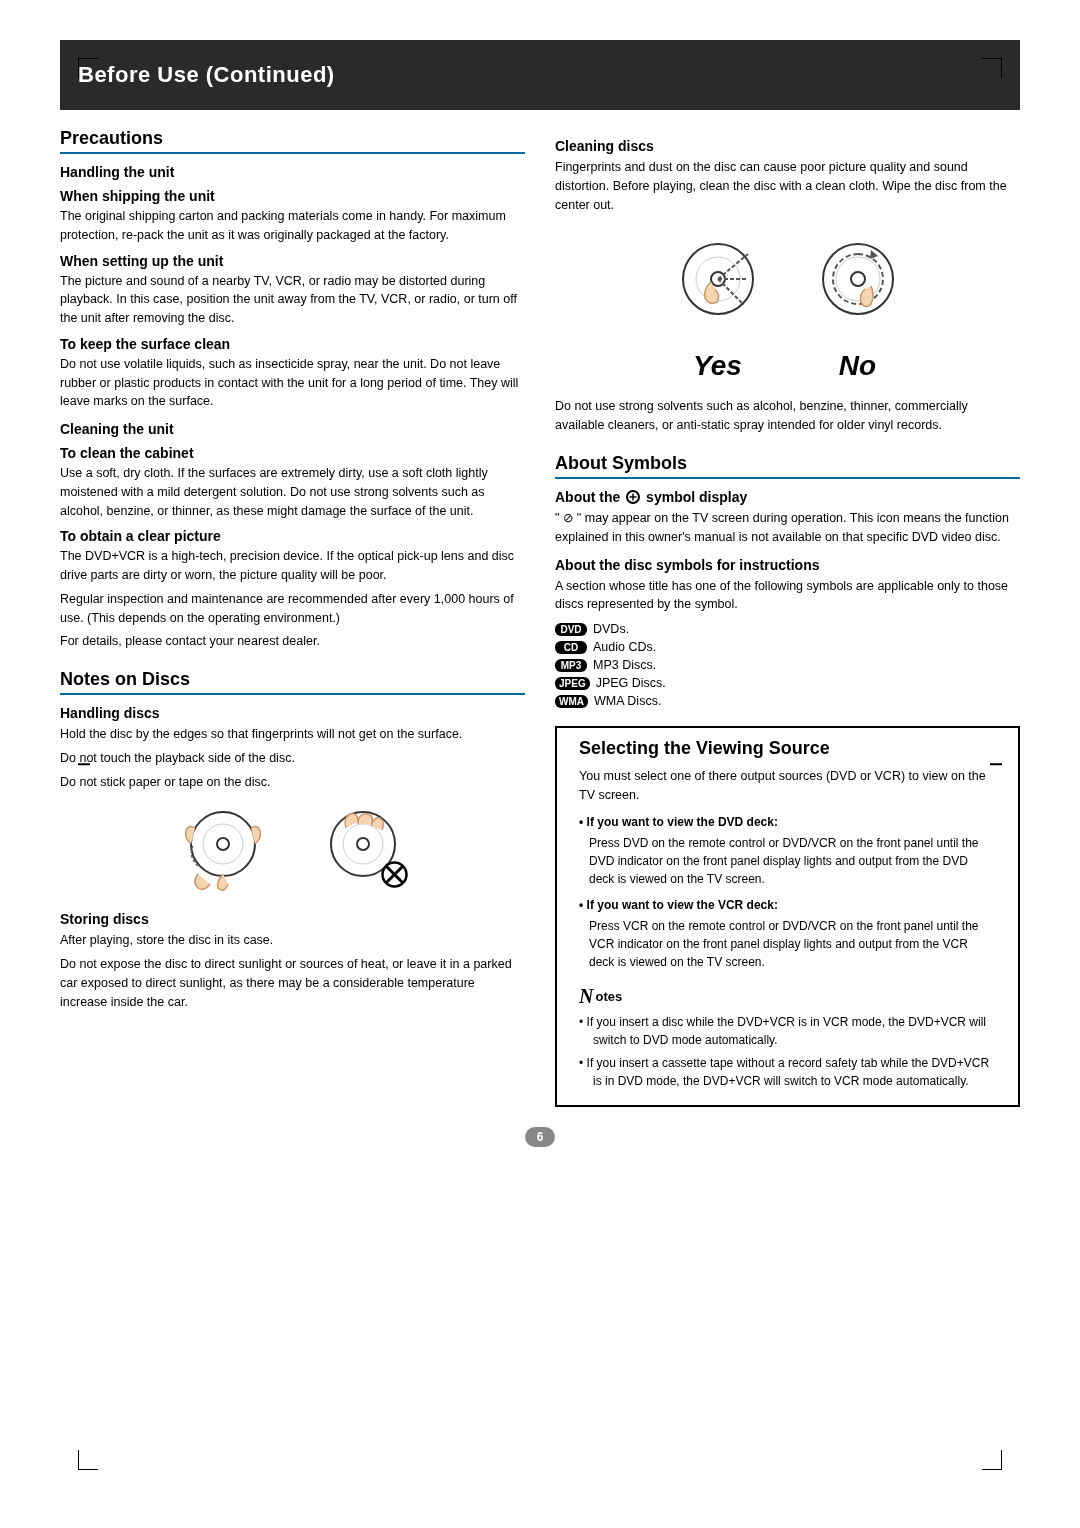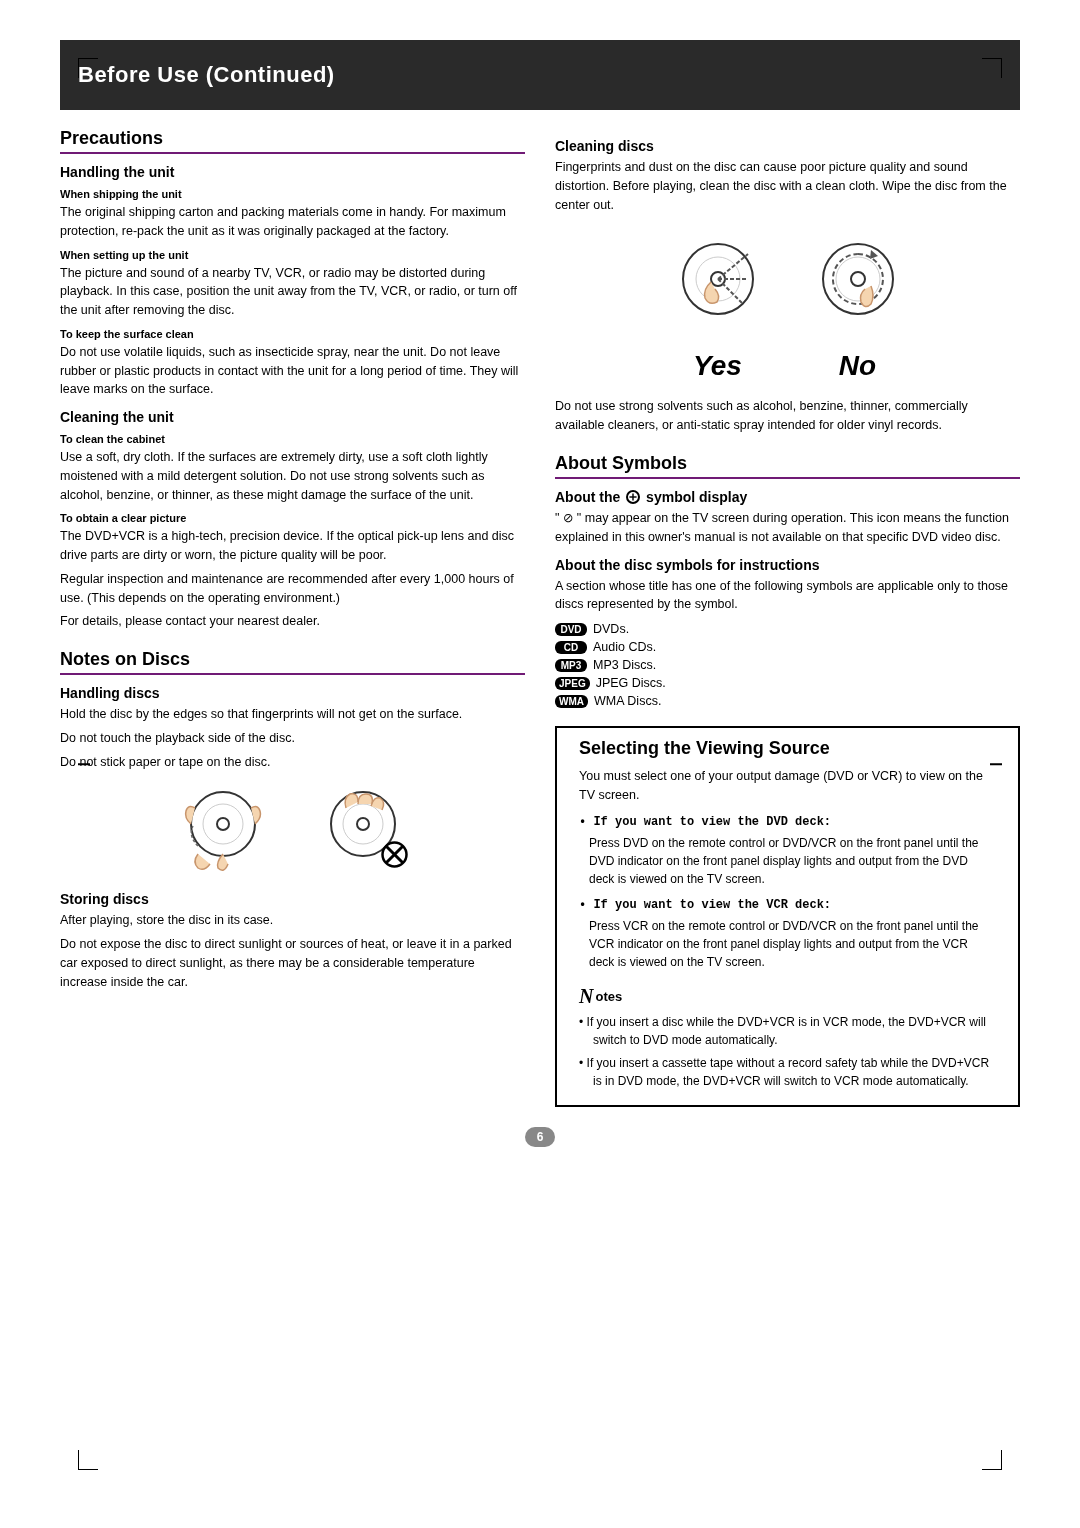--- a/index.html
+++ b/index.html
@@ -35,38 +35,38 @@
     }
     .col-right {
       flex: 1;
       min-width: 0;
     }
 
     
     .section-title {
       font-size: 18px;
       font-weight: bold;
-      border-bottom: 2px solid #701a75;
+      border-bottom: 2px solid #0369a1;
       padding-bottom: 3px;
       margin-bottom: 10px;
       margin-top: 18px;
     }
     .section-title:first-child {
       margin-top: 0;
     }
 
     .subsection-title {
       font-size: 14px;
       font-weight: bold;
       margin-top: 10px;
       margin-bottom: 4px;
     }
 
     .sub-subsection-title {
-      font-size: 11px;
+      font-size: 14px;
       font-weight: bold;
       margin-top: 8px;
       margin-bottom: 3px;
     }
 
     p {
       font-size: 12.5px;
       line-height: 1.5;
       margin-bottom: 5px;
     }
@@ -144,21 +144,20 @@
     .viewing-source-title {
       font-size: 18px;
       font-weight: bold;
       margin-bottom: 8px;
     }
     .bullet-item-bold {
       font-size: 12px;
       font-weight: bold;
       margin-top: 8px;
       margin-bottom: 3px;
-      font-family: Liberation Mono, monospace;
     }
     .bullet-item-bold::before {
       content: '• ';
     }
 
     
     .notes-box {
       margin-top: 14px;
     }
     .notes-header {
@@ -426,21 +425,21 @@
           <span>JPEG Discs.</span>
         </div>
         <div class="disc-item">
           <span class="disc-badge">WMA</span>
           <span>WMA Discs.</span>
         </div>
       </div>
 
       <div class="viewing-source-box">
         <div class="viewing-source-title">Selecting the Viewing Source</div>
-        <p>You must select one of your output damage (DVD or VCR) to view on the TV screen.</p>
+        <p>You must select one of there output sources (DVD or VCR) to view on the TV screen.</p>
 
         <p class="bullet-item-bold">If you want to view the DVD deck:</p>
         <p style="font-size:12px;margin-bottom:5px;padding-left:10px;">Press DVD on the remote control or DVD/VCR on the front panel until the DVD indicator on the front panel display lights and output from the DVD deck is viewed on the TV screen.</p>
 
         <p class="bullet-item-bold">If you want to view the VCR deck:</p>
         <p style="font-size:12px;margin-bottom:5px;padding-left:10px;">Press VCR on the remote control or DVD/VCR on the front panel until the VCR indicator on the front panel display lights and output from the VCR deck is viewed on the TV screen.</p>
 
         <div class="notes-box">
           <div class="notes-header">
             <span class="notes-n" style="font-style:italic;font-family:serif;font-size:20px;">N</span>

